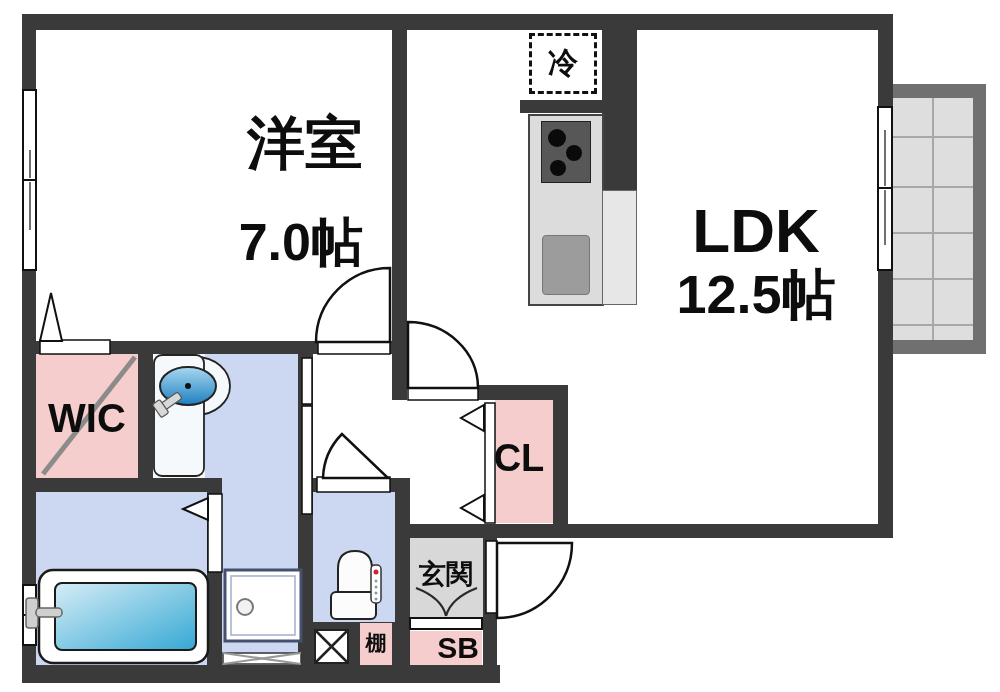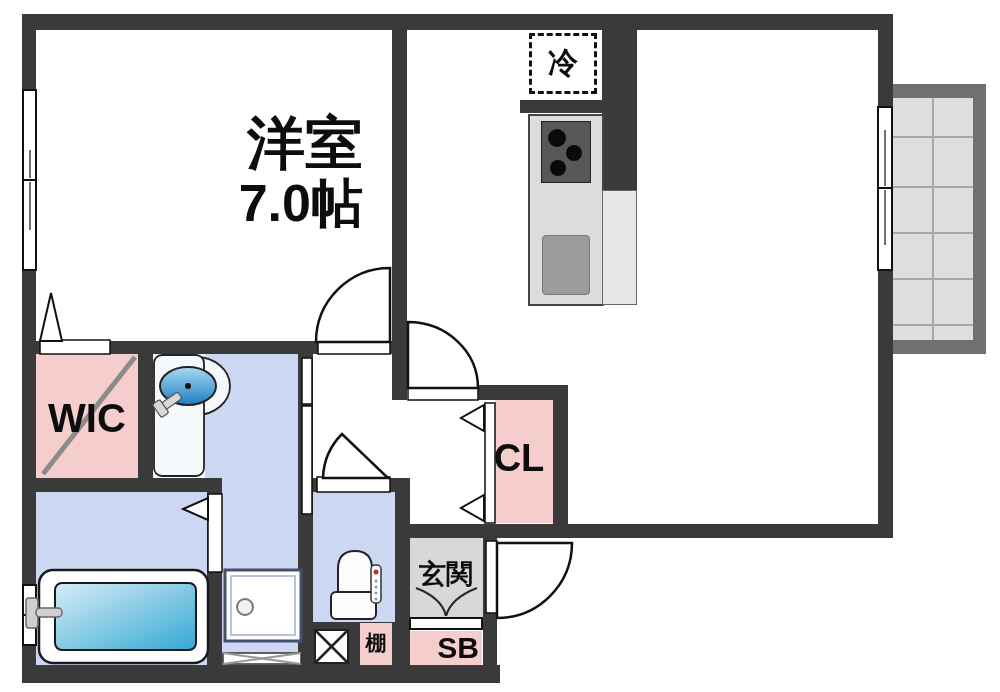--- a/index.html
+++ b/index.html
@@ -190,21 +190,25 @@
     </g>
 
     <g fill="none" stroke="#2a2a2a" stroke-width="2.2">
       <path d="M416,588 Q442,598 446,616"></path>
       <path d="M477,588 Q451,598 446,616"></path>
     </g>
   </svg>
 
   <div class="lbl" style="left:63px;top:112px;width:300px;text-align:right;">
     <div style="font-size:58px;">洋室</div>
-    <div style="font-size:52px;">7.0帖</div>
+    <div style="font-size:52px;margin-top:39px;">7.0帖</div>
+  </div>
+  <div class="lbl" style="left:606px;top:198px;width:300px;">
+    <div style="font-size:62px;">LDK</div>
+    <div style="font-size:54px;">12.5帖</div>
   </div>
   <div class="lbl" style="left:36px;top:397px;width:102px;font-size:40px;">WIC</div>
   <div class="lbl" style="left:488px;top:438px;width:62px;font-size:38px;">CL</div>
   <div class="lbl" style="left:408px;top:560px;width:76px;font-size:27px;font-family:Liberation Serif, serif;">玄関</div>
   <div class="lbl" style="left:410px;top:632px;width:72px;font-size:30px;margin-left:12px;">SB</div>
   <div class="lbl" style="left:360px;top:632px;width:32px;font-size:21px;z-index:4;">棚</div>
 
 </div>
 
 </body></html>

